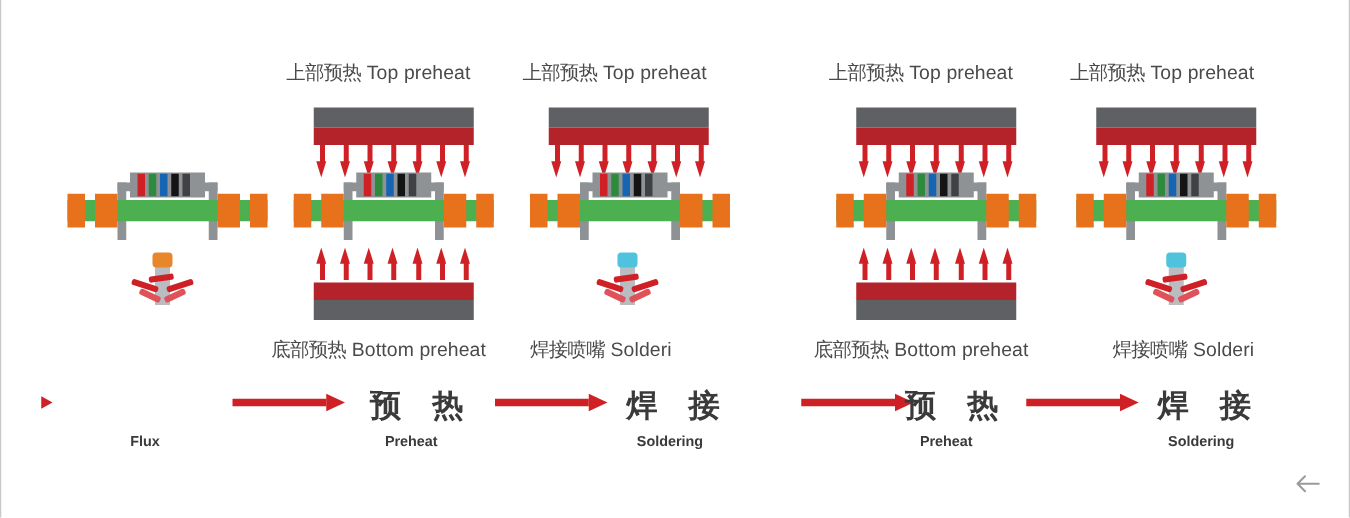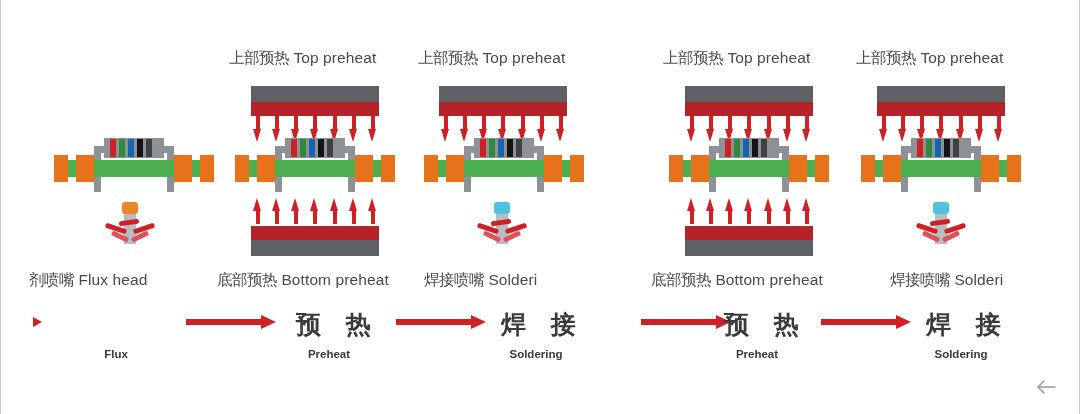--- a/index.html
+++ b/index.html
@@ -485,24 +485,20 @@
   <div class="nozzle" style="left:917px;top:198px;">
     <div class="stem"></div>
     <div class="cap" style="background:#4fc3dd;"></div>
     <div class="spray" style="left:-2px;top:28px;width:22px;transform:rotate(18deg);"></div>
     <div class="spray" style="left:26px;top:28px;width:22px;transform:rotate(-18deg);"></div>
     <div class="spray2" style="left:4px;top:36px;width:18px;transform:rotate(25deg);"></div>
     <div class="spray2" style="left:24px;top:36px;width:18px;transform:rotate(-25deg);"></div>
     <div class="spray" style="left:12px;top:22px;width:20px;transform:rotate(-8deg);"></div>
   </div>
 
-  <div class="lbl-bottom" style="left:28px;top:270px;">
-    <span class="cn">剂喷嘴</span>
-    <span>Flux head</span>
-  </div>
   <div class="lbl-bottom" style="left:216px;top:270px;">
     <span class="cn">底部预热</span>
     <span>Bottom preheat</span>
   </div>
   <div class="lbl-bottom" style="left:423px;top:270px;">
     <span class="cn">焊接喷嘴</span>
     <span>Solderi</span>
   </div>
   <div class="lbl-bottom" style="left:650px;top:270px;">
     <span class="cn">底部预热</span>

